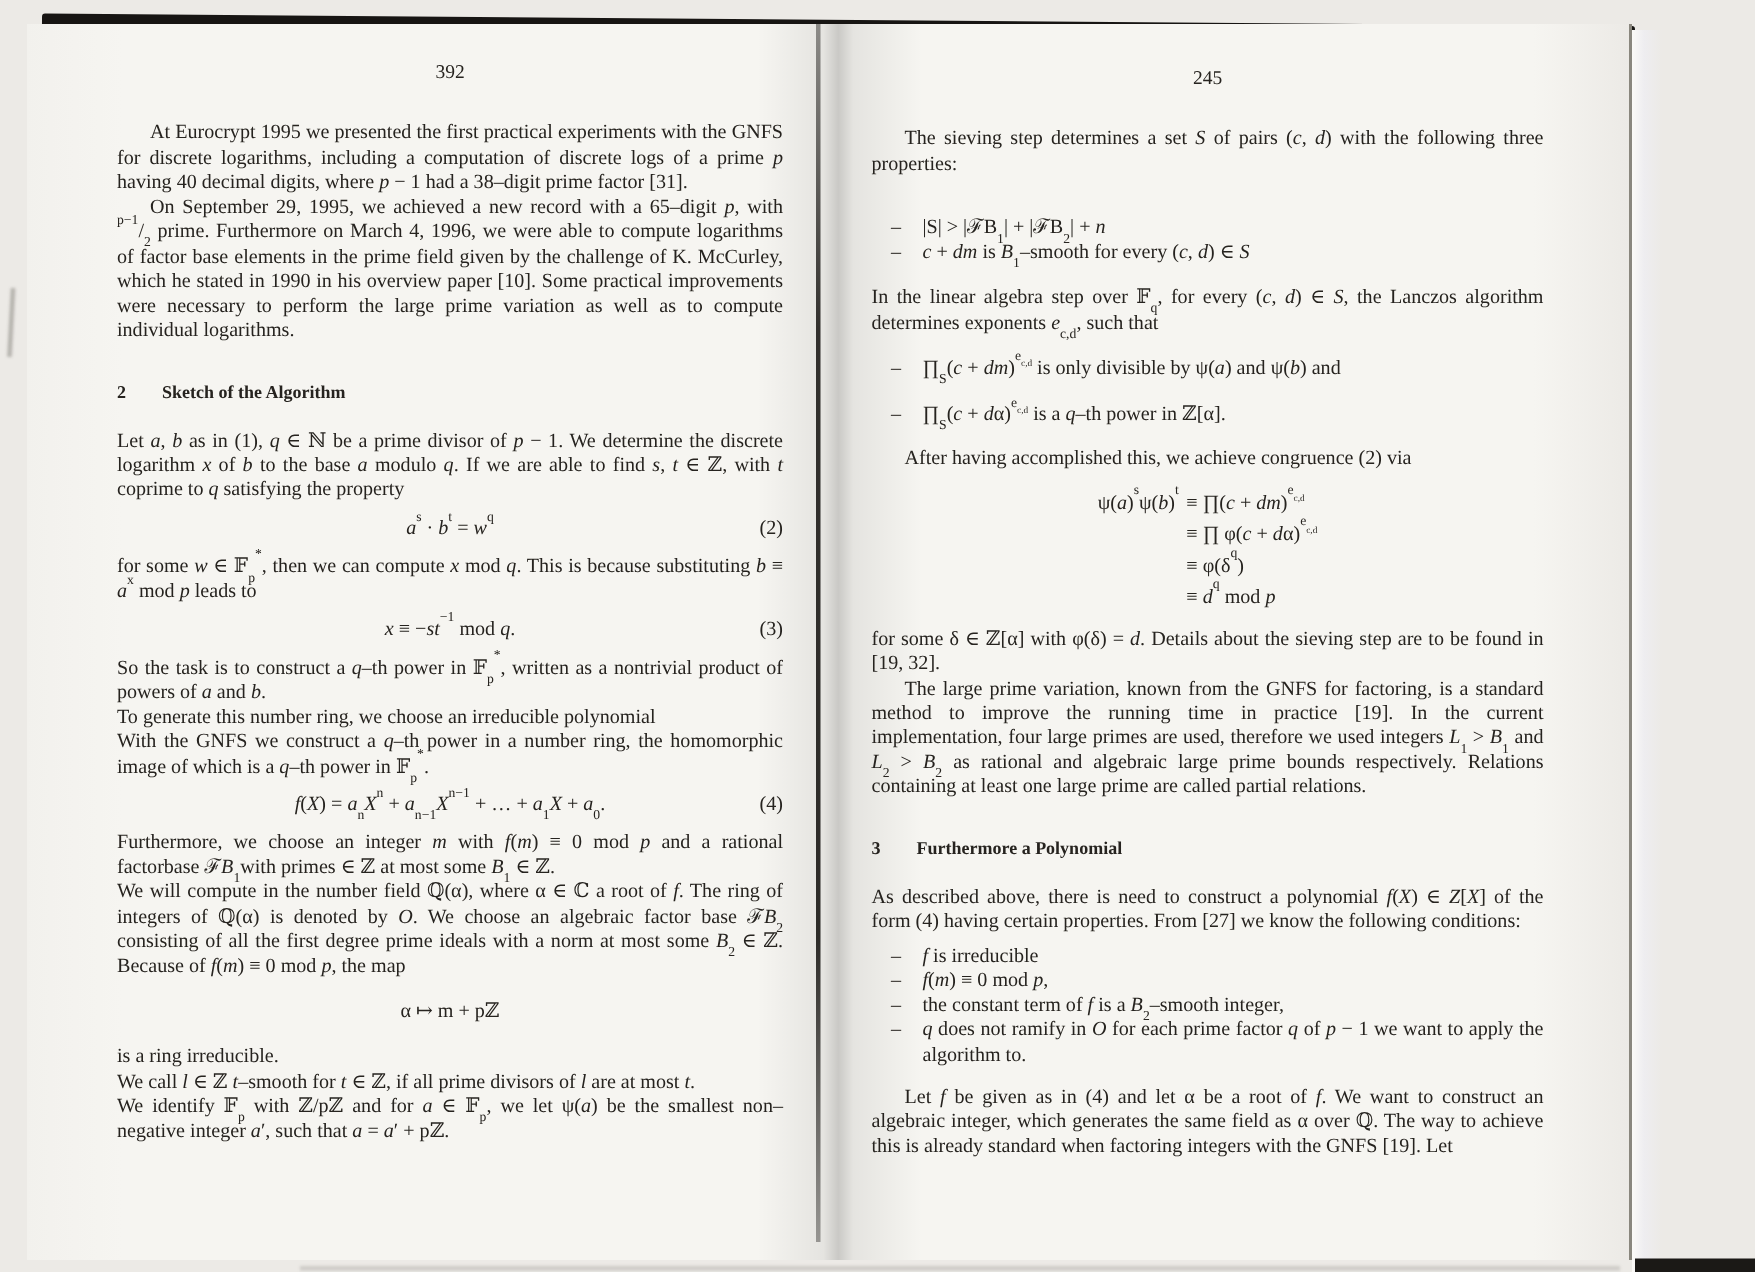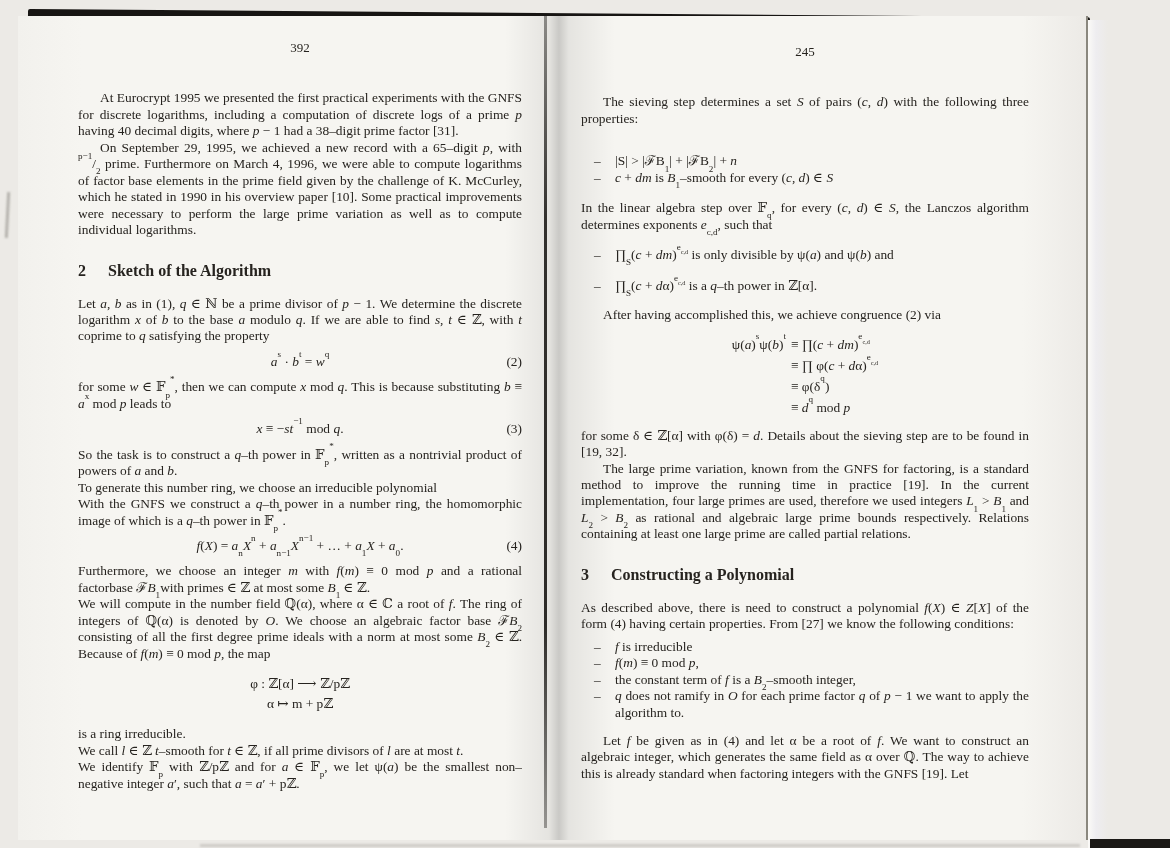--- a/index.html
+++ b/index.html
@@ -26,26 +26,26 @@
   .left-smudge{position:absolute;left:6px;top:192px;width:3px;height:46px;background:rgba(90,86,78,0.38);filter:blur(1px);transform:rotate(3deg);}
   
   .col{position:absolute;top:0;font-size:13.4px;line-height:16.45px;text-align:justify;}
   .col-left{left:60px;width:444px;}
   .col-right{left:563px;width:448px;}
   .pagenum{text-align:center;font-size:13px;}
   .pn-left{margin-top:24px;}
   .pn-right{margin-top:28px;}
   p{margin:0;}
   .ind{text-indent:22px;}
-  .mt24{margin-top:34px;}
+  .mt24{margin-top:24px;}
   .mt28{margin-top:28px;}
   .mt14{margin-top:14px;}
   .mt12{margin-top:12px;}
   .mt8{margin-top:8px;}
-  .h{font-weight:bold;font-size:16px;line-height:20px;margin:22px 0 15px;}
+  .h{font-weight:bold;font-size:12px;line-height:20px;margin:22px 0 15px;}
   .h .num{display:inline-block;min-width:30px;}
   .eq{position:relative;text-align:center;margin:9px 0;}
   .eq .tag{position:absolute;right:0;top:0;}
   .eqblock{text-align:center;margin:12px 0;line-height:20px;}
   .list{margin:6px 0;}
   .list-gap{margin-top:26px;}
   .li{padding-left:34px;position:relative;}
   .li::before{content:"\2013";position:absolute;left:13px;}
   .li-disp{margin:12px 0;line-height:19px;}
   .cong{display:flex;justify-content:center;margin:10px 0;line-height:21px;}
@@ -93,21 +93,20 @@
 
     <div class="eq">
       <span><i>f</i>(<i>X</i>) = <i>a</i><sub>n</sub><i>X</i><sup>n</sup> + <i>a</i><sub>n−1</sub><i>X</i><sup>n−1</sup> + … + <i>a</i><sub>1</sub><i>X</i> + <i>a</i><sub>0</sub>.</span>
       <span class="tag">(4)</span>
     </div>
 
     <p>Furthermore, we choose an integer <i>m</i> with <i>f</i>(<i>m</i>) ≡ 0 mod <i>p</i> and a rational factorbase ℱ<i>B</i><sub>1</sub>with primes ∈ ℤ at most some <i>B</i><sub>1</sub> ∈ ℤ.</p>
     <p>We will compute in the number field ℚ(α), where α ∈ ℂ a root of <i>f</i>. The ring of integers of ℚ(α) is denoted by <i>O</i>. We choose an algebraic factor base ℱ<i>B</i><sub>2</sub> consisting of all the first degree prime ideals with a norm at most some <i>B</i><sub>2</sub> ∈ ℤ. Because of <i>f</i>(<i>m</i>) ≡ 0 mod <i>p</i>, the map</p>
 
     <div class="eqblock">
-      <div>φ : ℤ[α] ⟶ ℤ/pℤ</div>
       <div>α ↦ m + pℤ</div>
     </div>
 
     <p>is a ring irreducible.</p>
     <p>We call <i>l</i> ∈ ℤ <i>t</i>–smooth for <i>t</i> ∈ ℤ, if all prime divisors of <i>l</i> are at most <i>t</i>.</p>
     <p>We identify 𝔽<sub>p</sub> with ℤ/pℤ and for <i>a</i> ∈ 𝔽<sub>p</sub>, we let ψ(<i>a</i>) be the smallest non–negative integer <i>a</i>′, such that <i>a</i> = <i>a</i>′ + pℤ.</p>
   </div>
 
   <div class="col col-right">
     <div class="pagenum pn-right">245</div>
@@ -135,21 +134,21 @@
         <div>≡ ∏ φ(<i>c</i> + <i>d</i>α)<sup>e<sub>c,d</sub></sup></div>
         <div>≡ φ(δ<sup>q</sup>)</div>
         <div>≡ <i>d</i><sup>q</sup> mod <i>p</i></div>
       </div>
     </div>
 
     <p class="mt8">for some δ ∈ ℤ[α] with φ(δ) = <i>d</i>. Details about the sieving step are to be found in [19, 32].</p>
     <p class="ind">The large prime variation, known from the GNFS for factoring, is a standard method to improve the running time in practice [19]. In the current implementation, four large primes are used, therefore we used integers <i>L</i><sub>1</sub> &gt; <i>B</i><sub>1</sub> and <i>L</i><sub>2</sub> &gt; <i>B</i><sub>2</sub> as rational and algebraic large prime bounds respectively. Relations containing at least one large prime are called partial relations.</p>
 
     <div class="h mt28">
-      <span class="num">3</span><span>Constructing a Polynomial</span>
+      <span class="num">3</span><span>Furthermore a Polynomial</span>
     </div>
 
     <p>As described above, there is need to construct a polynomial <i>f</i>(<i>X</i>) ∈ <i>Z</i>[<i>X</i>] of the form (4) having certain properties. From [27] we know the following conditions:</p>
 
     <div class="list mt8">
       <div class="li"><i>f</i> is irreducible</div>
       <div class="li"><i>f</i>(<i>m</i>) ≡ 0 mod <i>p</i>,</div>
       <div class="li">the constant term of <i>f</i> is a <i>B</i><sub>2</sub>–smooth integer,</div>
       <div class="li"><i>q</i> does not ramify in <i>O</i> for each prime factor <i>q</i> of <i>p</i> − 1 we want to apply the algorithm to.</div>
     </div>

